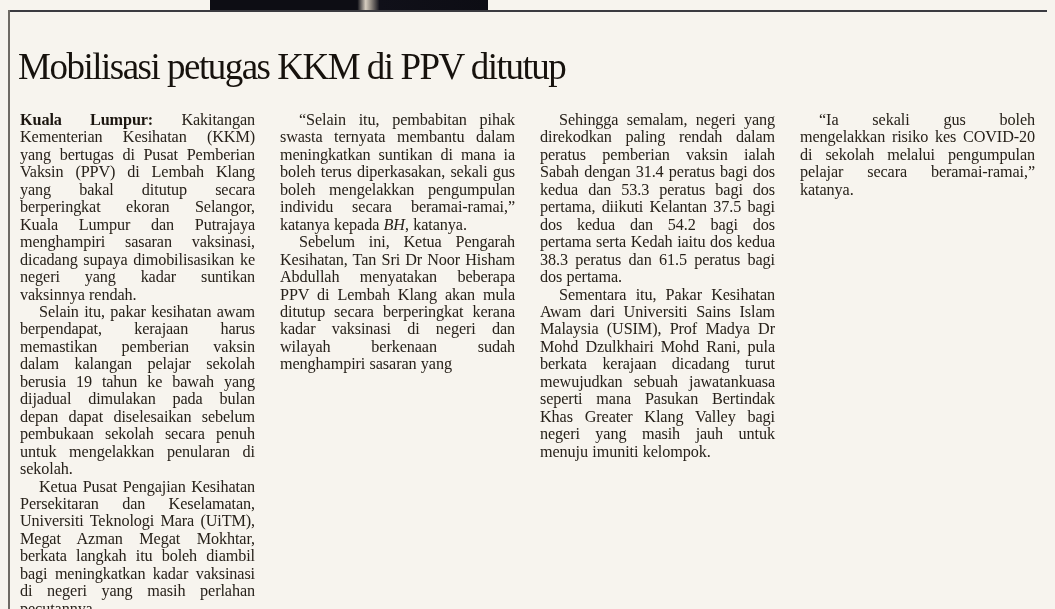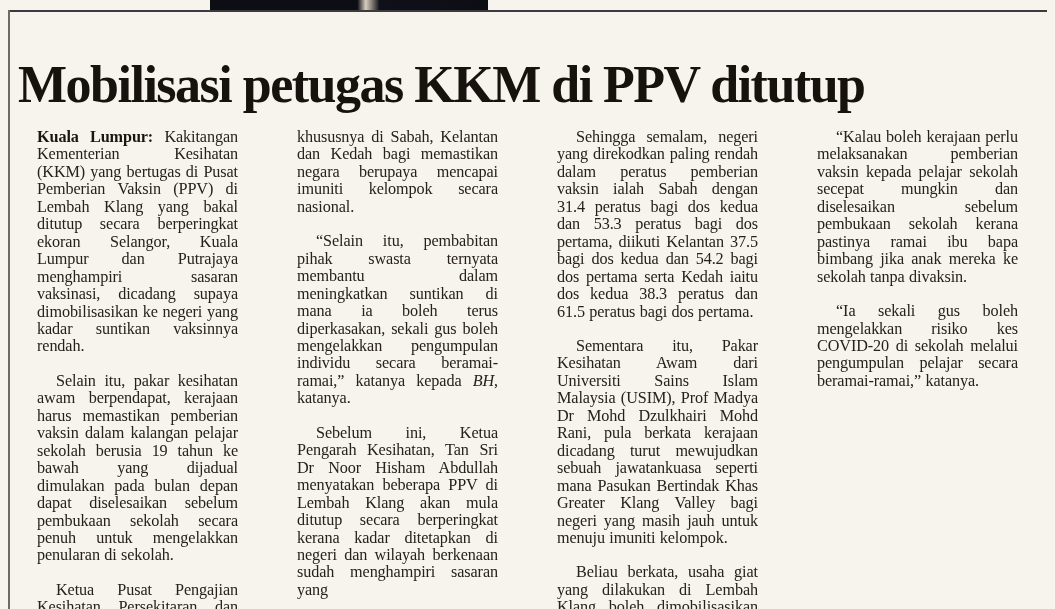--- a/index.html
+++ b/index.html
@@ -30,43 +30,43 @@
   .left-rule {
     position: absolute;
     left: 8px; top: 10px;
     width: 2px; height: 599px;
     background: #6e6a64;
   }
   .headline {
     position: absolute;
     left: 18px; top: 20px;
     width: 1025px;
-    font-size: 52px;
-    font-weight: 700;
+    font-size: 37px;
+    font-weight: 400;
     letter-spacing: -1.5px;
     color: #17120d;
     white-space: nowrap;
   }
   .columns {
     position: absolute;
     left: 20px; top: 112px;
     width: 1015px; height: 490px;
     display: flex;
     gap: 25px;
   }
   .col {
     width: 235px;
     font-size: 16.2px;
     line-height: 17.45px;
     text-align: justify;
     color: #27211a;
     letter-spacing: -0.1px;
     word-spacing: 0.4px;
   }
-  .para { margin: 17px; text-indent: 0; }
+  .para { margin: 0; text-indent: 0; }
   .para.indent { text-indent: 19px; }
   .bold { font-weight: 700; color: #1b150f; }
   .italic { font-style: italic; }
 </style>
 </head>
 <body>
 
 <div class="page">
   <div class="top-bar"></div>
   <div class="top-rule"></div>
@@ -74,27 +74,24 @@
 
   <h1 class="headline">Mobilisasi petugas KKM di PPV ditutup</h1>
 
   <div class="columns">
     <div class="col">
         <p class="para"><span class="bold">Kuala Lumpur: </span><span>Kakitangan Kementerian Kesihatan (KKM) yang bertugas di Pusat Pemberian Vaksin (PPV) di Lembah Klang yang bakal ditutup secara berperingkat ekoran Selangor, Kuala Lumpur dan Putrajaya menghampiri sasaran vaksinasi, dicadang supaya dimobilisasikan ke negeri yang kadar suntikan vaksinnya rendah.</span></p>
         <p class="para indent"><span>Selain itu, pakar kesihatan awam berpendapat, kerajaan harus memastikan pemberian vaksin dalam kalangan pelajar sekolah berusia 19 tahun ke bawah yang dijadual dimulakan pada bulan depan dapat diselesaikan sebelum pembukaan sekolah secara penuh untuk mengelakkan penularan di sekolah.</span></p>
         <p class="para indent"><span>Ketua Pusat Pengajian Kesihatan Persekitaran dan Keselamatan, Universiti Teknologi Mara (UiTM), Megat Azman Megat Mokhtar, berkata langkah itu boleh diambil bagi meningkatkan kadar vaksinasi di negeri yang masih perlahan pecutannya</span></p>
       </div>
     <div class="col">
-        <p class="para"><span>khususnya di Sabah, Kelantan dan Kedah bagi memastikan negara berupaya mencapai imuniti kelompok secara nasional.</span></p>
         <p class="para indent"><span>“Selain itu, pembabitan pihak swasta ternyata membantu dalam meningkatkan suntikan di mana ia boleh terus diperkasakan, sekali gus boleh mengelakkan pengumpulan individu secara beramai-ramai,” katanya kepada </span><span class="italic">BH</span><span>, katanya.</span></p>
-        <p class="para indent"><span>Sebelum ini, Ketua Pengarah Kesihatan, Tan Sri Dr Noor Hisham Abdullah menyatakan beberapa PPV di Lembah Klang akan mula ditutup secara berperingkat kerana kadar ditetapkan di negeri dan wilayah berkenaan sudah menghampiri sasaran yang</span></p>
+        <p class="para indent"><span>Sebelum ini, Ketua Pengarah Kesihatan, Tan Sri Dr Noor Hisham Abdullah menyatakan beberapa PPV di Lembah Klang akan mula ditutup secara berperingkat kerana kadar vaksinasi di negeri dan wilayah berkenaan sudah menghampiri sasaran yang</span></p>
       </div>
     <div class="col">
         <p class="para indent"><span>Sehingga semalam, negeri yang direkodkan paling rendah dalam peratus pemberian vaksin ialah Sabah dengan 31.4 peratus bagi dos kedua dan 53.3 peratus bagi dos pertama, diikuti Kelantan 37.5 bagi dos kedua dan 54.2 bagi dos pertama serta Kedah iaitu dos kedua 38.3 peratus dan 61.5 peratus bagi dos pertama.</span></p>
         <p class="para indent"><span>Sementara itu, Pakar Kesihatan Awam dari Universiti Sains Islam Malaysia (USIM), Prof Madya Dr Mohd Dzulkhairi Mohd Rani, pula berkata kerajaan dicadang turut mewujudkan sebuah jawatankuasa seperti mana Pasukan Bertindak Khas Greater Klang Valley bagi negeri yang masih jauh untuk menuju imuniti kelompok.</span></p>
-        <p class="para indent"><span>Beliau berkata, usaha giat yang dilakukan di Lembah Klang boleh dimobilisasikan ke negeri yang rendah kadar suntikannya susulan peningkatan kes yang direkodkan di negeri berkenaan.</span></p>
       </div>
     <div class="col">
-        <p class="para indent"><span>“Kalau boleh kerajaan perlu melaksanakan pemberian vaksin kepada pelajar sekolah secepat mungkin dan diselesaikan sebelum pembukaan sekolah kerana pastinya ramai ibu bapa bimbang jika anak mereka ke sekolah tanpa divaksin.</span></p>
         <p class="para indent"><span>“Ia sekali gus boleh mengelakkan risiko kes COVID-20 di sekolah melalui pengumpulan pelajar secara beramai-ramai,” katanya.</span></p>
       </div>
   </div>
 </div>
 
 </body></html>

